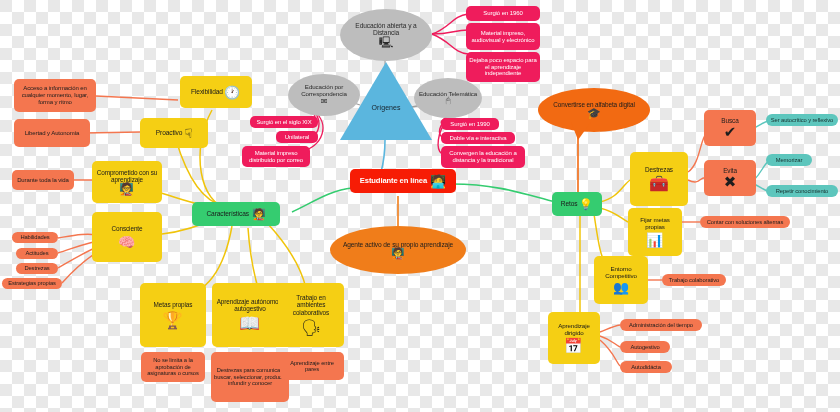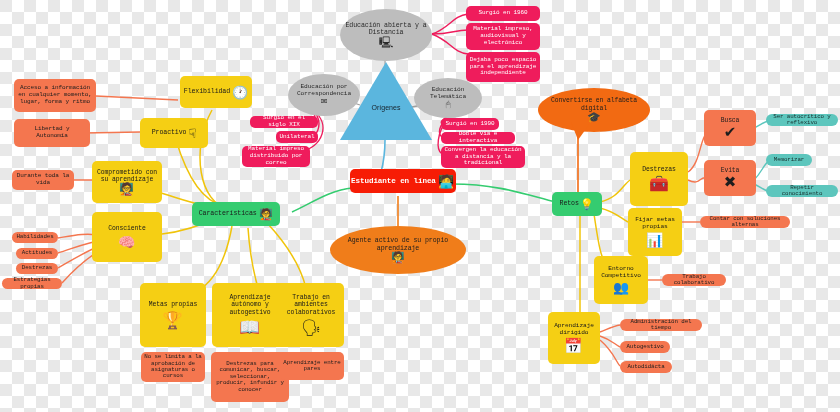--- a/index.html
+++ b/index.html
@@ -19,21 +19,21 @@
     box-sizing:border-box;
     display:flex;
     flex-direction:column;
     align-items:center;
     justify-content:center;
     text-align:center;
     color:#1a1a1a;
     line-height:1.12;
     letter-spacing:-0.1px;
   }
-  .node .lbl{display:block;font-family:Liberation Mono, monospace;}
+  .node .lbl{display:block;}
   .ic{display:block;line-height:1;}
 
   
   .rect{border-radius:5px;}
   .pill{border-radius:999px;}
   .ellipse{border-radius:50%;}
 
   .c-grey{background:#bdbdbd;color:#2b2b2b;}
   .c-yellow{background:#f5cf14;}
   .c-green{background:#2ecc71;background:#35cc70;}

